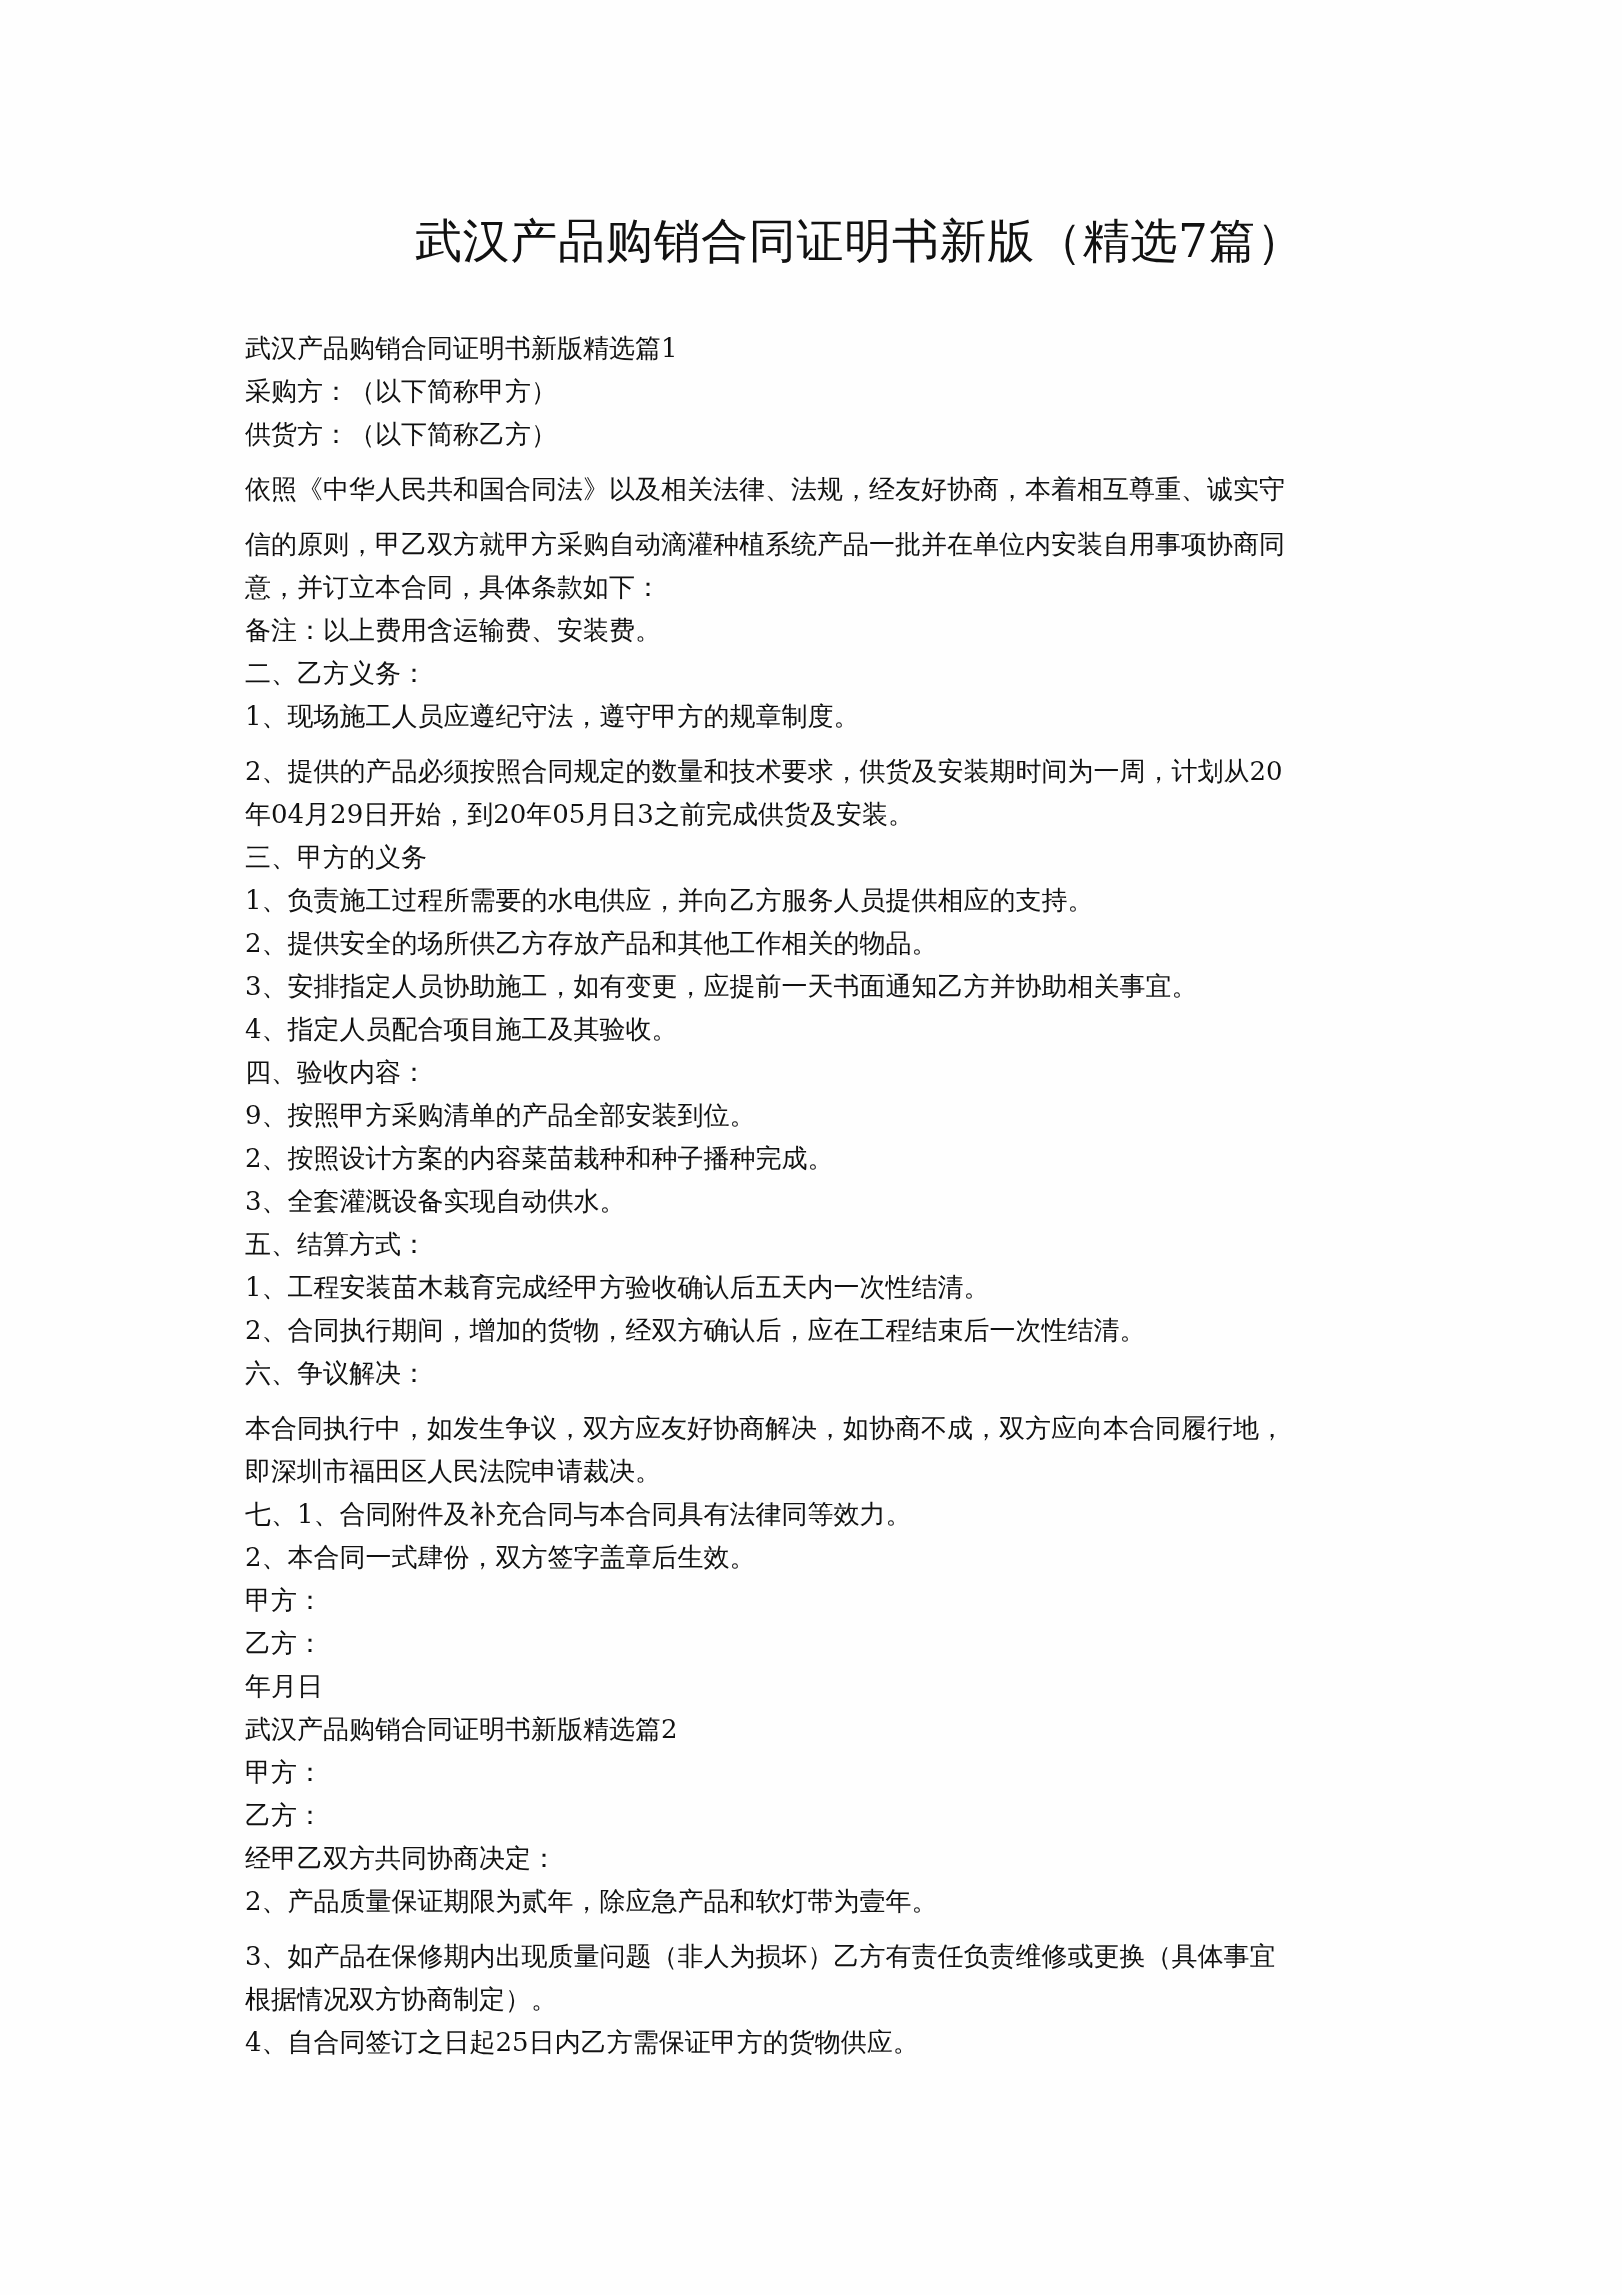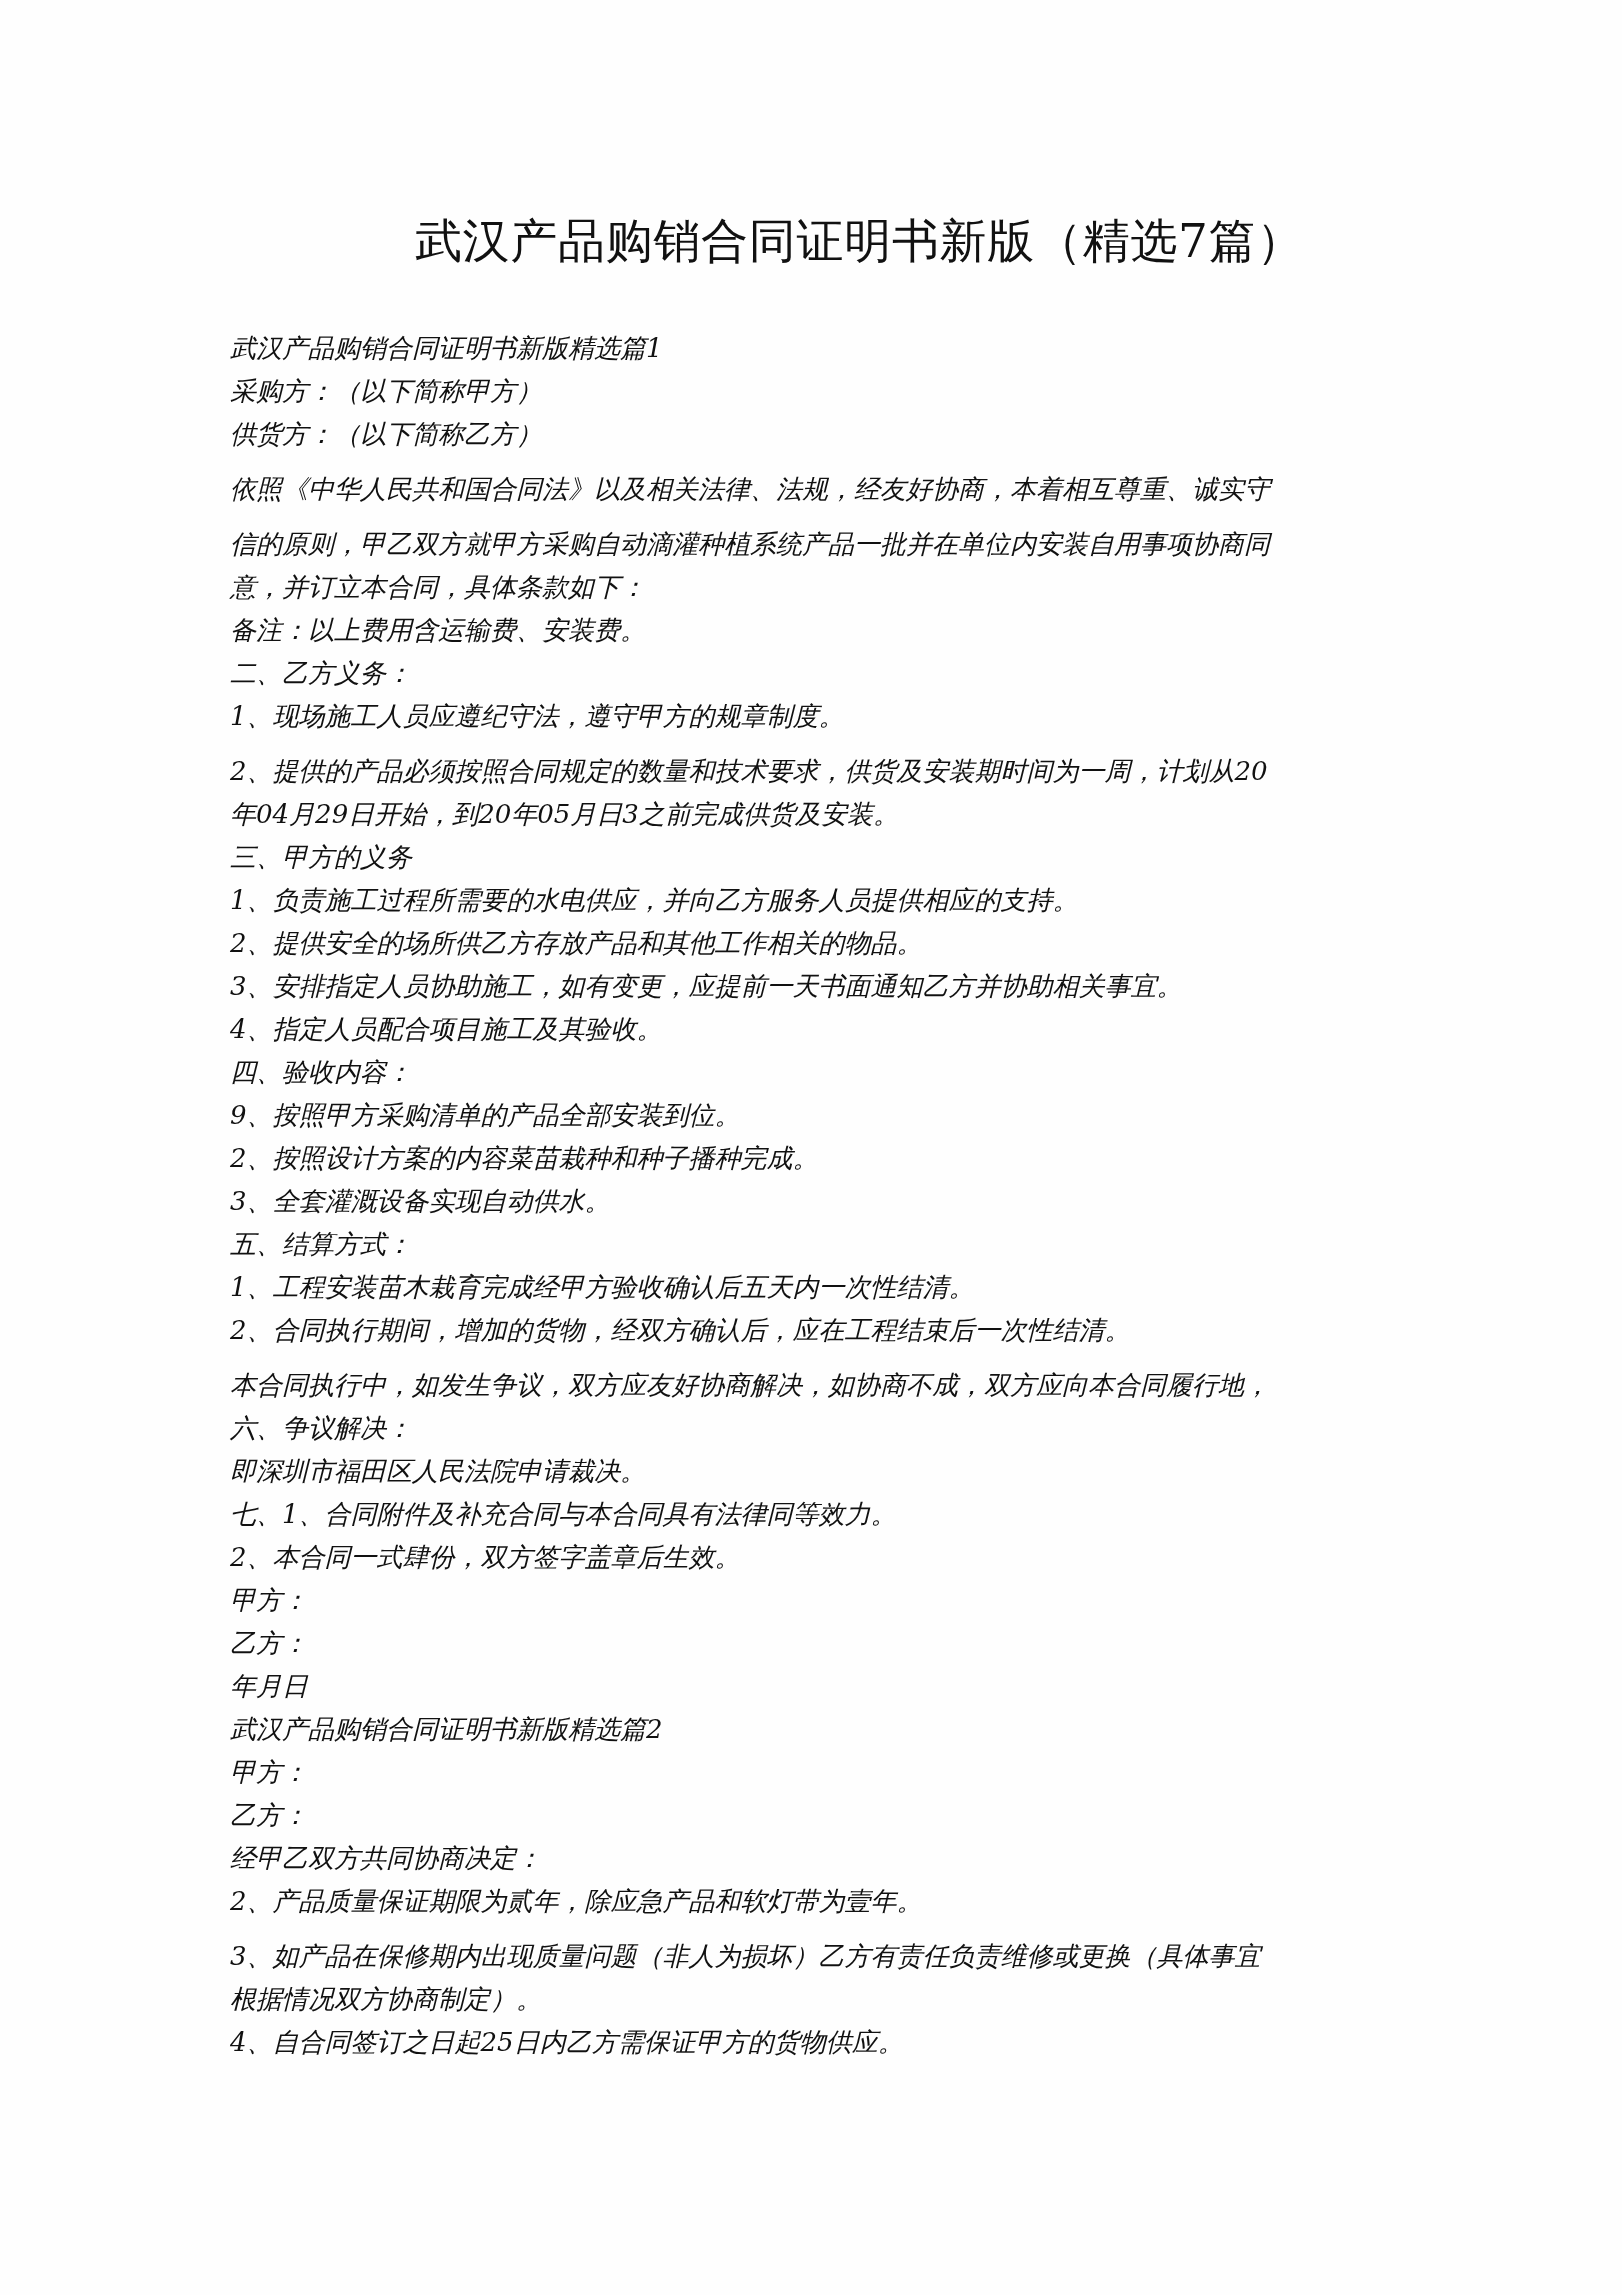--- a/index.html
+++ b/index.html
@@ -6,22 +6,22 @@
   body { width: 1623px; height: 2295px; position: relative; overflow: hidden; }
   .page {
     position: absolute; left: 0; top: 0; width: 1623px; height: 2295px; background: #fefefe;
     font-family: "DejaVu Serif", "Liberation Serif", serif; color: #111111;
   }
   .title {
     position: absolute; top: 208px; left: 16px; width: 1623px; text-align: center;
     font-size: 47px; line-height: 65px; letter-spacing: 0.7px; font-weight: normal; padding-left: 32px;
   }
   .body {
-    position: absolute; top: 327px; left: 230px; width: 1139px;
-    font-size: 26px; line-height: 43px; font-style: italic;
+    position: absolute; top: 327px; left: 245px; width: 1139px;
+    font-size: 26px; line-height: 43px;
   }
   .line { white-space: pre-wrap; margin: 0; }
   .line.wrap { text-align: justify; text-align-last: left; margin-top: 12px; }
 </style>
 </head>
 <body>
 
 <div class="page">
   <div class="title">武汉产品购销合同证明书新版（精选7篇）</div>
   <div class="body">
@@ -41,22 +41,22 @@
     <p class="line">2、提供安全的场所供乙方存放产品和其他工作相关的物品。</p>
     <p class="line">3、安排指定人员协助施工，如有变更，应提前一天书面通知乙方并协助相关事宜。</p>
     <p class="line">4、指定人员配合项目施工及其验收。</p>
     <p class="line">四、验收内容：</p>
     <p class="line">9、按照甲方采购清单的产品全部安装到位。</p>
     <p class="line">2、按照设计方案的内容菜苗栽种和种子播种完成。</p>
     <p class="line">3、全套灌溉设备实现自动供水。</p>
     <p class="line">五、结算方式：</p>
     <p class="line">1、工程安装苗木栽育完成经甲方验收确认后五天内一次性结清。</p>
     <p class="line">2、合同执行期间，增加的货物，经双方确认后，应在工程结束后一次性结清。</p>
+    <p class="line">六、争议解决：</p>
     <p class="line wrap">本合同执行中，如发生争议，双方应友好协商解决，如协商不成，双方应向本合同履行地，</p>
-    <p class="line">六、争议解决：</p>
     <p class="line">即深圳市福田区人民法院申请裁决。</p>
     <p class="line">七、1、合同附件及补充合同与本合同具有法律同等效力。</p>
     <p class="line">2、本合同一式肆份，双方签字盖章后生效。</p>
     <p class="line">甲方：</p>
     <p class="line">乙方：</p>
     <p class="line">年月日</p>
     <p class="line">武汉产品购销合同证明书新版精选篇2</p>
     <p class="line">甲方：</p>
     <p class="line">乙方：</p>
     <p class="line">经甲乙双方共同协商决定：</p>

